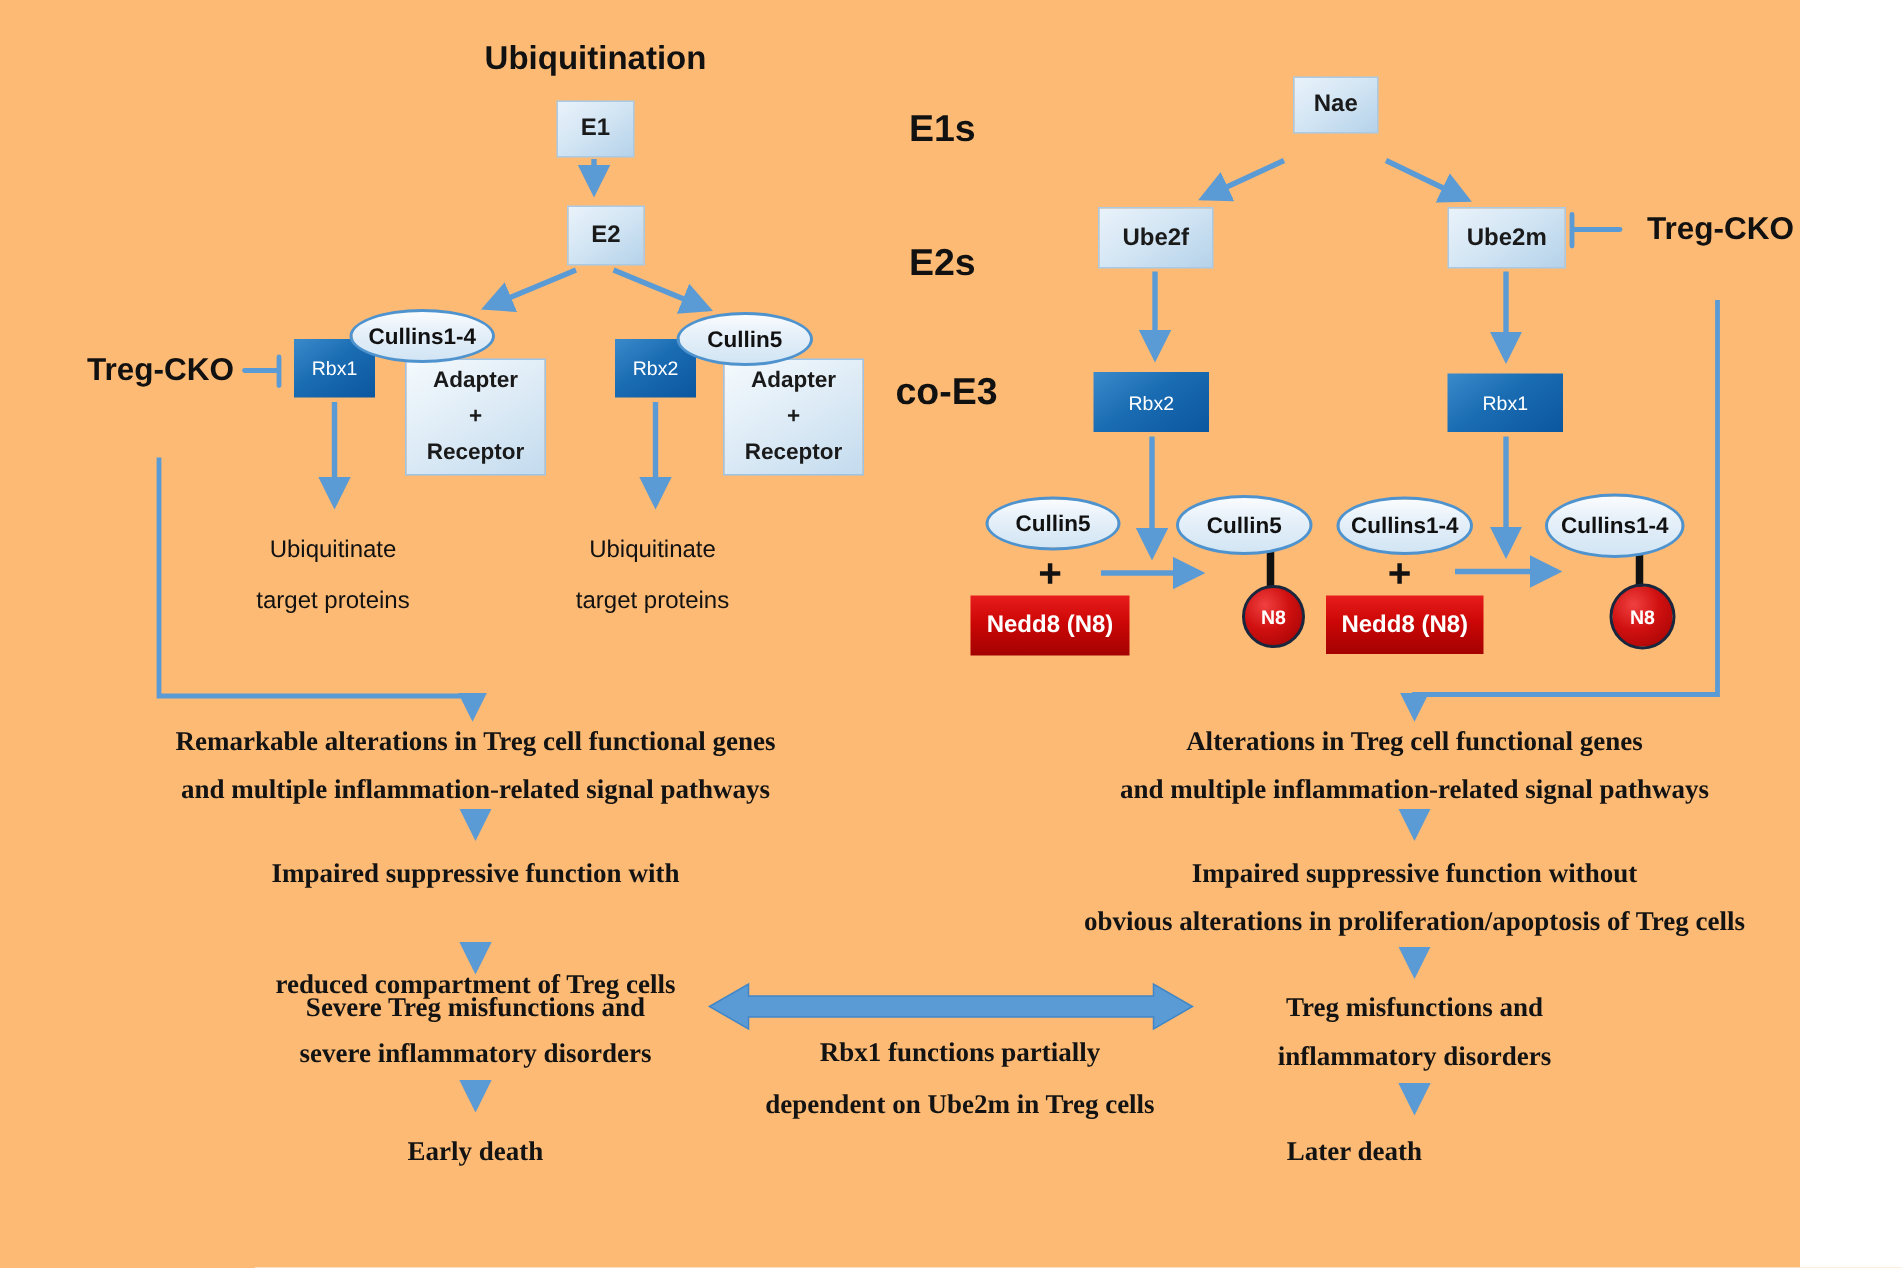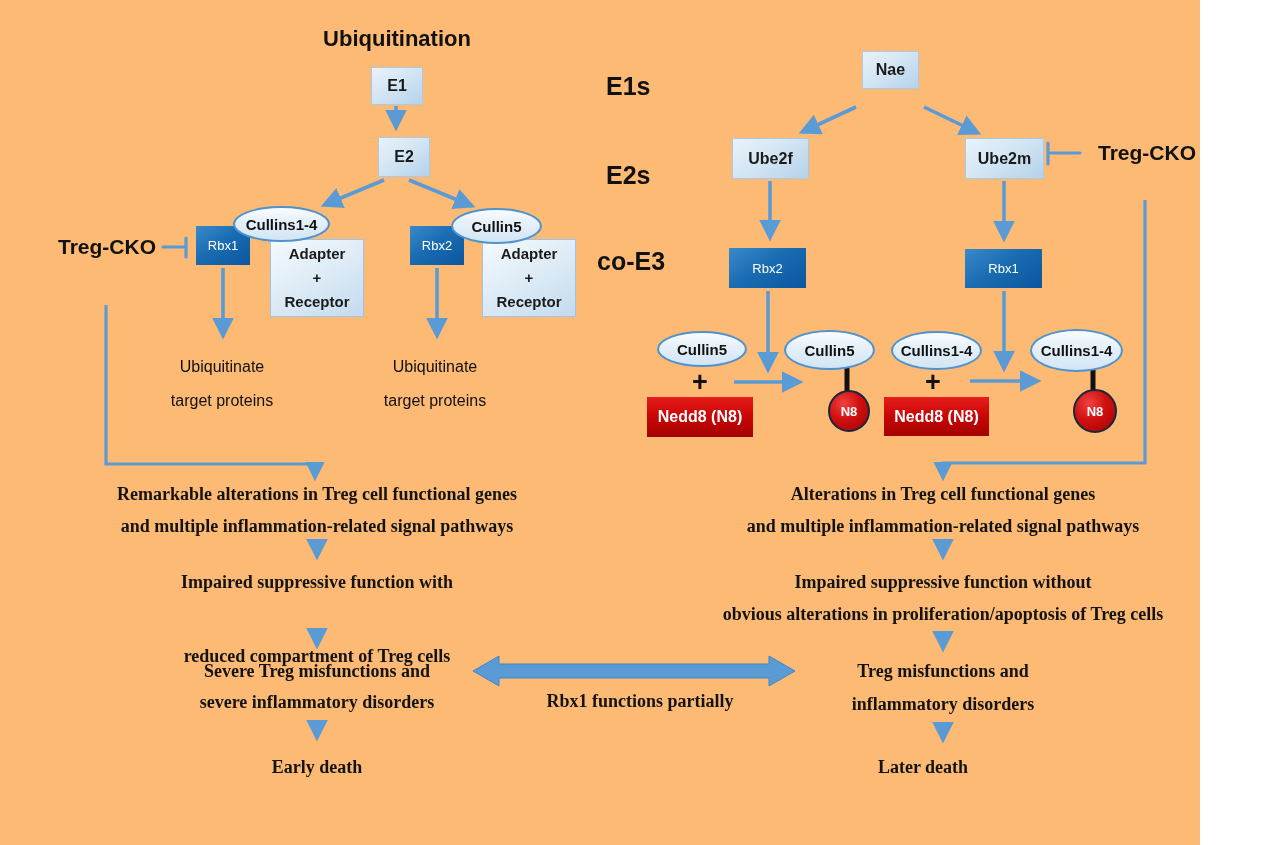--- a/index.html
+++ b/index.html
@@ -142,17 +142,18 @@
   <div class="abs flowtxt" style="left:62px;top:661px;width:510px;">Severe Treg misfunctions and</div>
   <div class="abs flowtxt" style="left:62px;top:692px;width:510px;">severe inflammatory disorders</div>
   <div class="abs flowtxt" style="left:62px;top:757px;width:510px;">Early death</div>
 
   <div class="abs flowtxt" style="left:680px;top:484px;width:526px;">Alterations in Treg cell functional genes</div>
   <div class="abs flowtxt" style="left:680px;top:516px;width:526px;">and multiple inflammation-related signal pathways</div>
   <div class="abs flowtxt" style="left:680px;top:572px;width:526px;">Impaired suppressive function without</div>
   <div class="abs flowtxt" style="left:680px;top:604px;width:526px;">obvious alterations in proliferation/apoptosis of Treg cells</div>
   <div class="abs flowtxt" style="left:680px;top:661px;width:526px;">Treg misfunctions and</div>
   <div class="abs flowtxt" style="left:680px;top:694px;width:526px;">inflammatory disorders</div>
-  <div class="abs flowtxt" style="left:660px;top:757px;width:526px;">Later death</div>
+  <div class="abs flowtxt" style="left:640px;top:757px;width:526px;">Later death</div>
 
   <div class="abs flowtxt" style="left:435px;top:691px;width:410px;">Rbx1 functions partially</div>
+  <div class="abs flowtxt" style="left:435px;top:726px;width:410px;">dependent on Ube2m in Treg cells</div>
 
 </div>
 
 </body></html>

